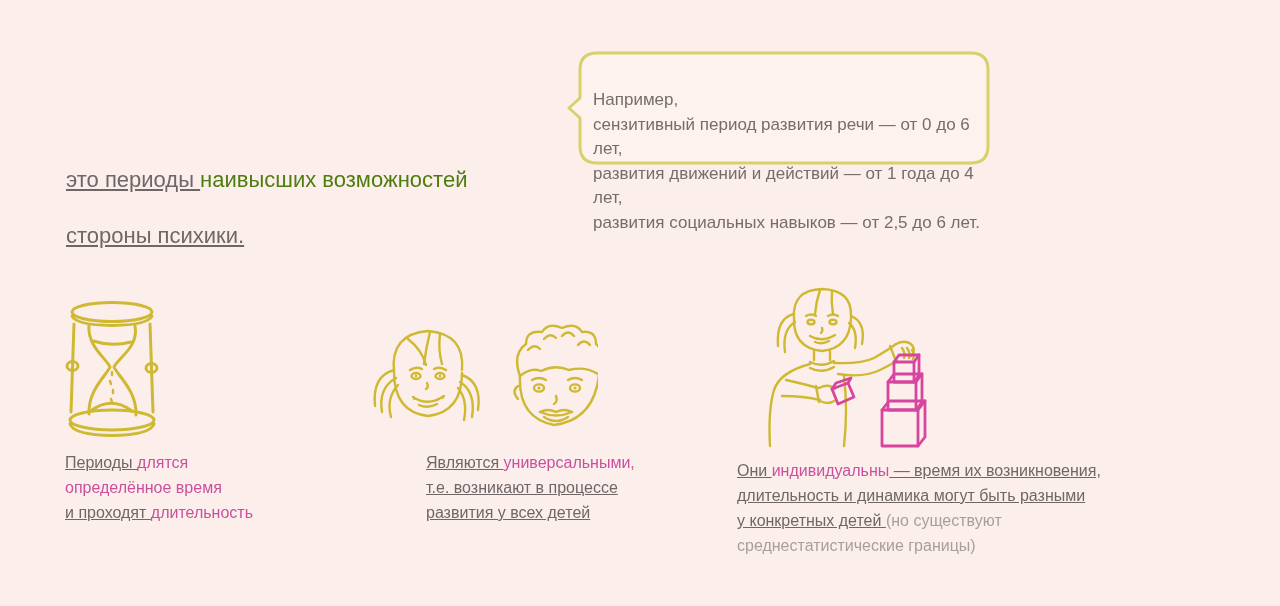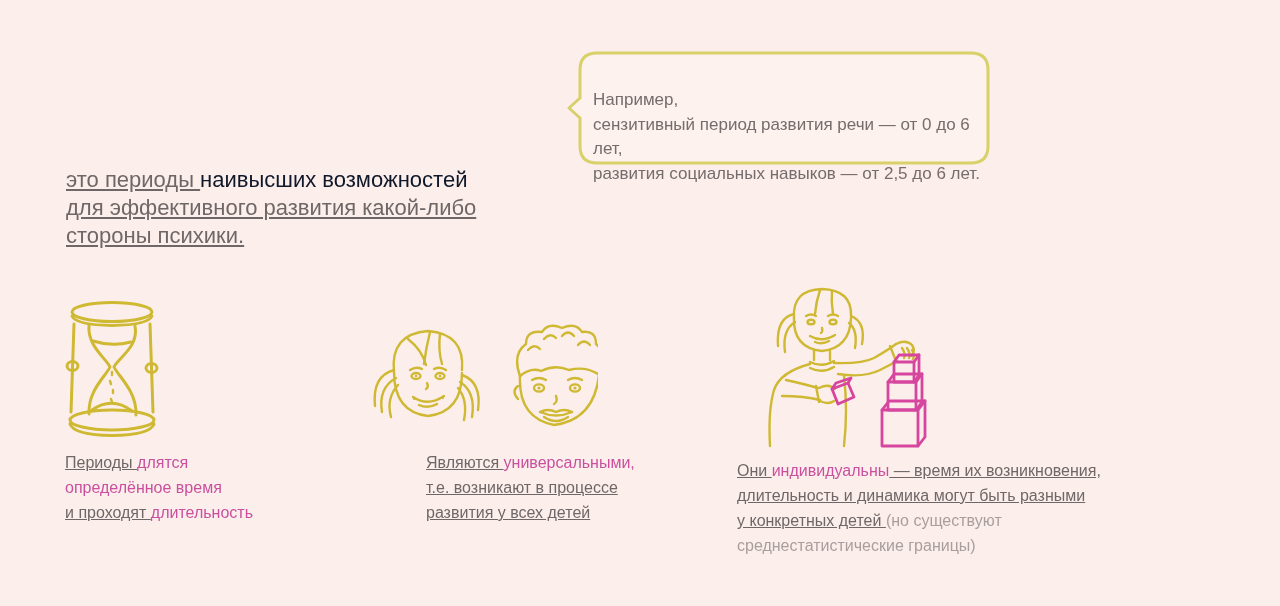--- a/index.html
+++ b/index.html
@@ -21,21 +21,21 @@
     letter-spacing:1px;
     color:#e273af;
   }
   
   .subtitle{
     position:absolute;left:66px;top:166px;
     margin:0;
     font-size:22px;line-height:28px;
     color:#756c6c;
   }
-  .hl-light{color:#0f172a;}
+  .hl-light{color:#4d7c0f;}
   
   .callout{
     position:absolute;left:551px;top:50px;
     width:440px;height:116px;
   }
   .callout svg{position:absolute;left:0;top:0;}
   .callout-text{
     position:absolute;left:42px;top:15px;
     font-size:17px;line-height:24.5px;
     color:#756c6c;
@@ -62,29 +62,30 @@
   .seg-gray{color:#6f6767;text-decoration:underline;}
   .seg-pink{color:#ca4f9e;}
   .seg-light{color:#a89e9e;}
 </style>
 </head>
 <body>
 
 <div class="page">
 
 
-  <p class="subtitle"><span class="seg-gray">это периоды </span><span class="hl-light">наивысших возможностей</span><br><span class="seg-gray">для эффективного развития какой-либо</span><br><span class="seg-gray">стороны психики.</span></p>
+  <p class="subtitle"><span class="seg-gray">это периоды </span><span class="hl-light">наивысших возможностей</span><br><br><span class="seg-gray">стороны психики.</span></p>
 
   <div class="callout">
     <svg width="440" height="116" viewBox="0 0 440 116">
       <path d="M 46 3 L 420 3 Q 437 3 437 20 L 437 96 Q 437 113 420 113 L 46 113 Q 29 113 29 96 L 29 68 L 18 58 L 29 48 L 29 20 Q 29 3 46 3 Z" fill="#fdf2ee" stroke="#d8d069" stroke-width="3" stroke-linejoin="round"></path>
     </svg>
     <div class="callout-text">
       <div>Например,</div>
       <div>сензитивный период развития речи — от 0 до 6 лет,</div>
+      <div>развития движений и действий — от 1 года до 4 лет,</div>
       <div>развития социальных навыков — от 2,5 до 6 лет.</div>
     </div>
   </div>
 
   <svg class="illus illus-hourglass" width="100" height="140" viewBox="0 0 100 140">
     <g class="olive-stroke">
       <ellipse cx="50" cy="14" rx="40" ry="9.5"></ellipse>
       <path d="M 10 18 Q 14 27 50 27.5 Q 86 27 90 18"></path>
       <ellipse cx="50" cy="122" rx="42" ry="10"></ellipse>
       <path d="M 8 126 Q 12 137 50 137.5 Q 88 137 92 126"></path>

